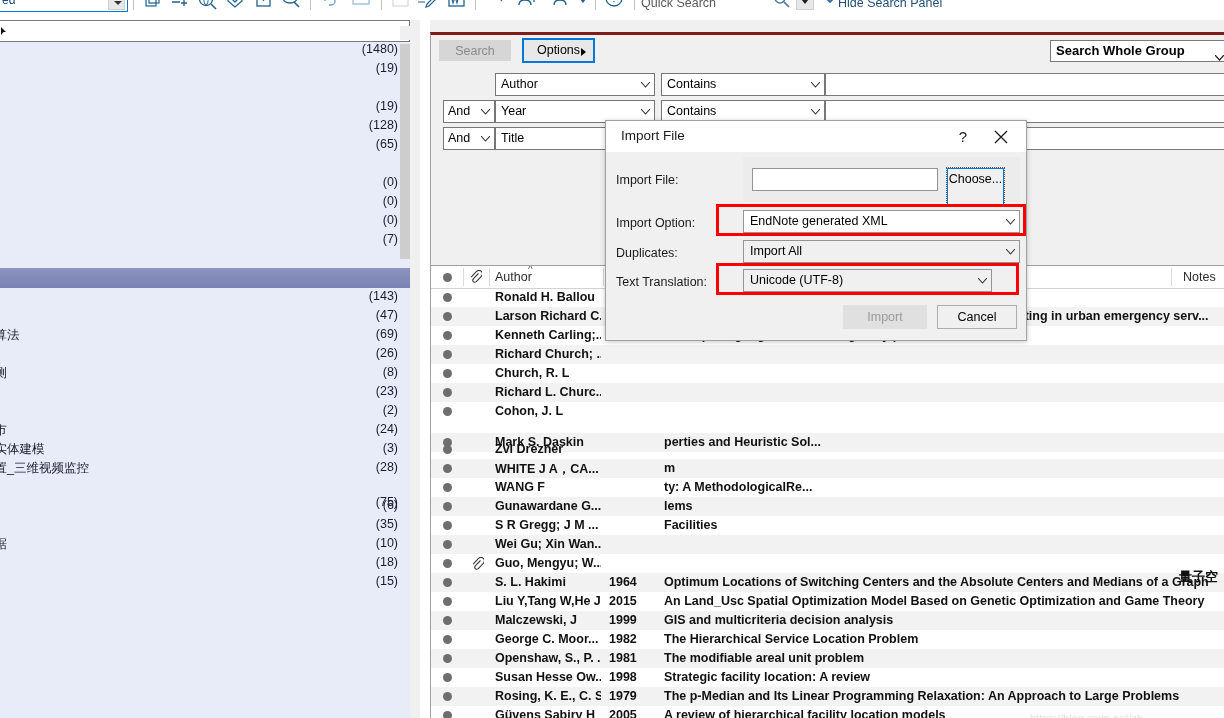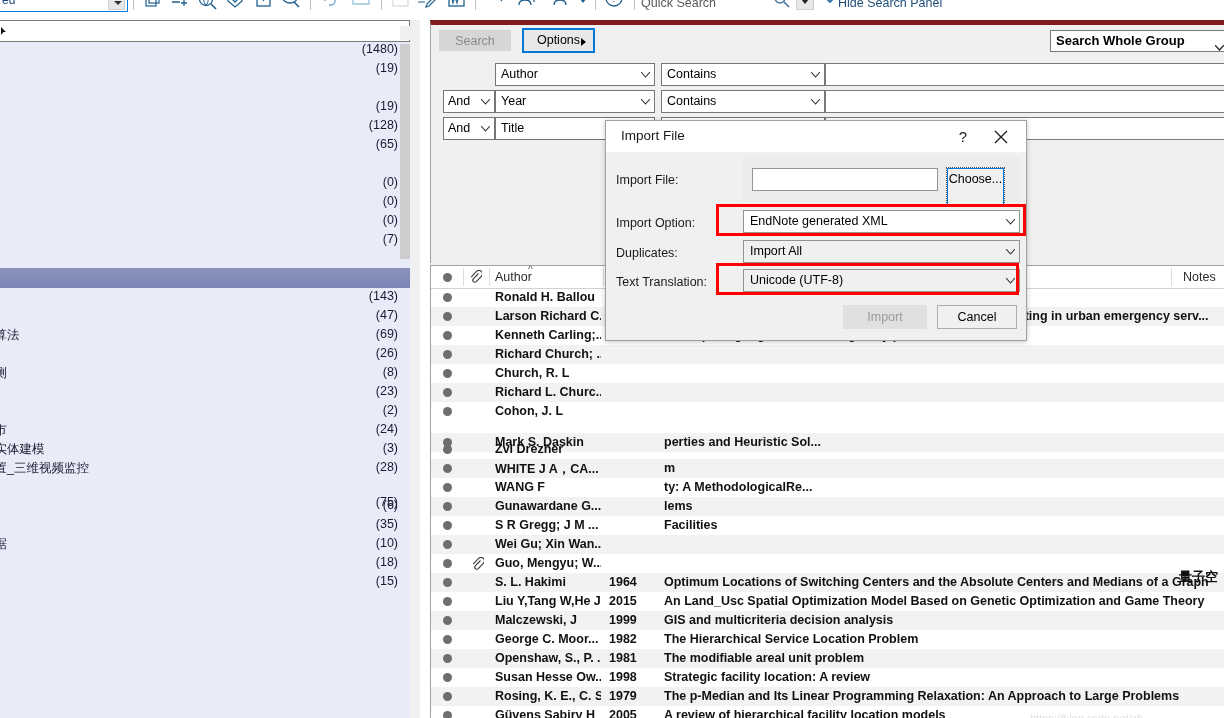--- a/index.html
+++ b/index.html
@@ -58,22 +58,22 @@
     position:absolute;right:10px;top:24px;width:10px;height:215px;background:#cdcdcd;
   }
   #left-vborder{position:absolute;right:0;top:0;width:10px;height:698px;background:#f0f0f0;}
   #left-scroll-up{position:absolute;right:10px;top:6px;width:10px;height:14px;background:#f0f0f0;}
 
   
   #mainarea{
     position:absolute;left:430px;top:20px;width:794px;height:698px;background:#f0f0f0;
   }
   #searchpanel{
-    position:absolute;left:0;top:0;width:794px;height:243px;
-    background:#f0f0f0;border-top:5px solid #7f1d1d;border-left:1px solid #a0a0a0;
+    position:absolute;left:0;top:12px;width:794px;height:243px;
+    background:#f0f0f0;border-top:3px solid #7f1d1d;border-left:1px solid #a0a0a0;
     box-sizing:border-box;
   }
   .btn-search{
     position:absolute;left:8px;top:5px;width:72px;height:21px;
     background:#d6d6d6;border:1px solid #d6d6d6;color:#8a8a8a;
     font-size:12.5px;text-align:center;line-height:21px;box-sizing:border-box;
   }
   .btn-options{
     position:absolute;left:91px;top:3px;width:73px;height:25px;
     background:#e8e8e8;border:2px solid #0078d7;color:#000;
@@ -741,21 +741,21 @@
       <div class="dlg-sel" style="left:137px;top:88px;width:277px;">
         <span>Import All</span>
         <span class="chev">
           <svg width="9" height="6" viewBox="0 0 9 6">
               <path d="M0 0l4.5 5L9 0" fill="none" stroke="#333" stroke-width="1.1"></path>
             </svg>
         </span>
       </div>
 
       <span class="dlg-lab" style="left:10px;top:123px;">Text Translation:</span>
-      <div class="dlg-sel" style="left:137px;top:117px;width:277px;">
+      <div class="dlg-sel" style="left:137px;top:117px;width:249px;">
         <span>Unicode (UTF-8)</span>
         <span class="chev">
           <svg width="9" height="6" viewBox="0 0 9 6">
               <path d="M0 0l4.5 5L9 0" fill="none" stroke="#333" stroke-width="1.1"></path>
             </svg>
         </span>
       </div>
       <div class="hl-box" style="left:110px;top:111px;width:303px;height:32px;"></div>
 
       <div class="btn-import">Import</div>

